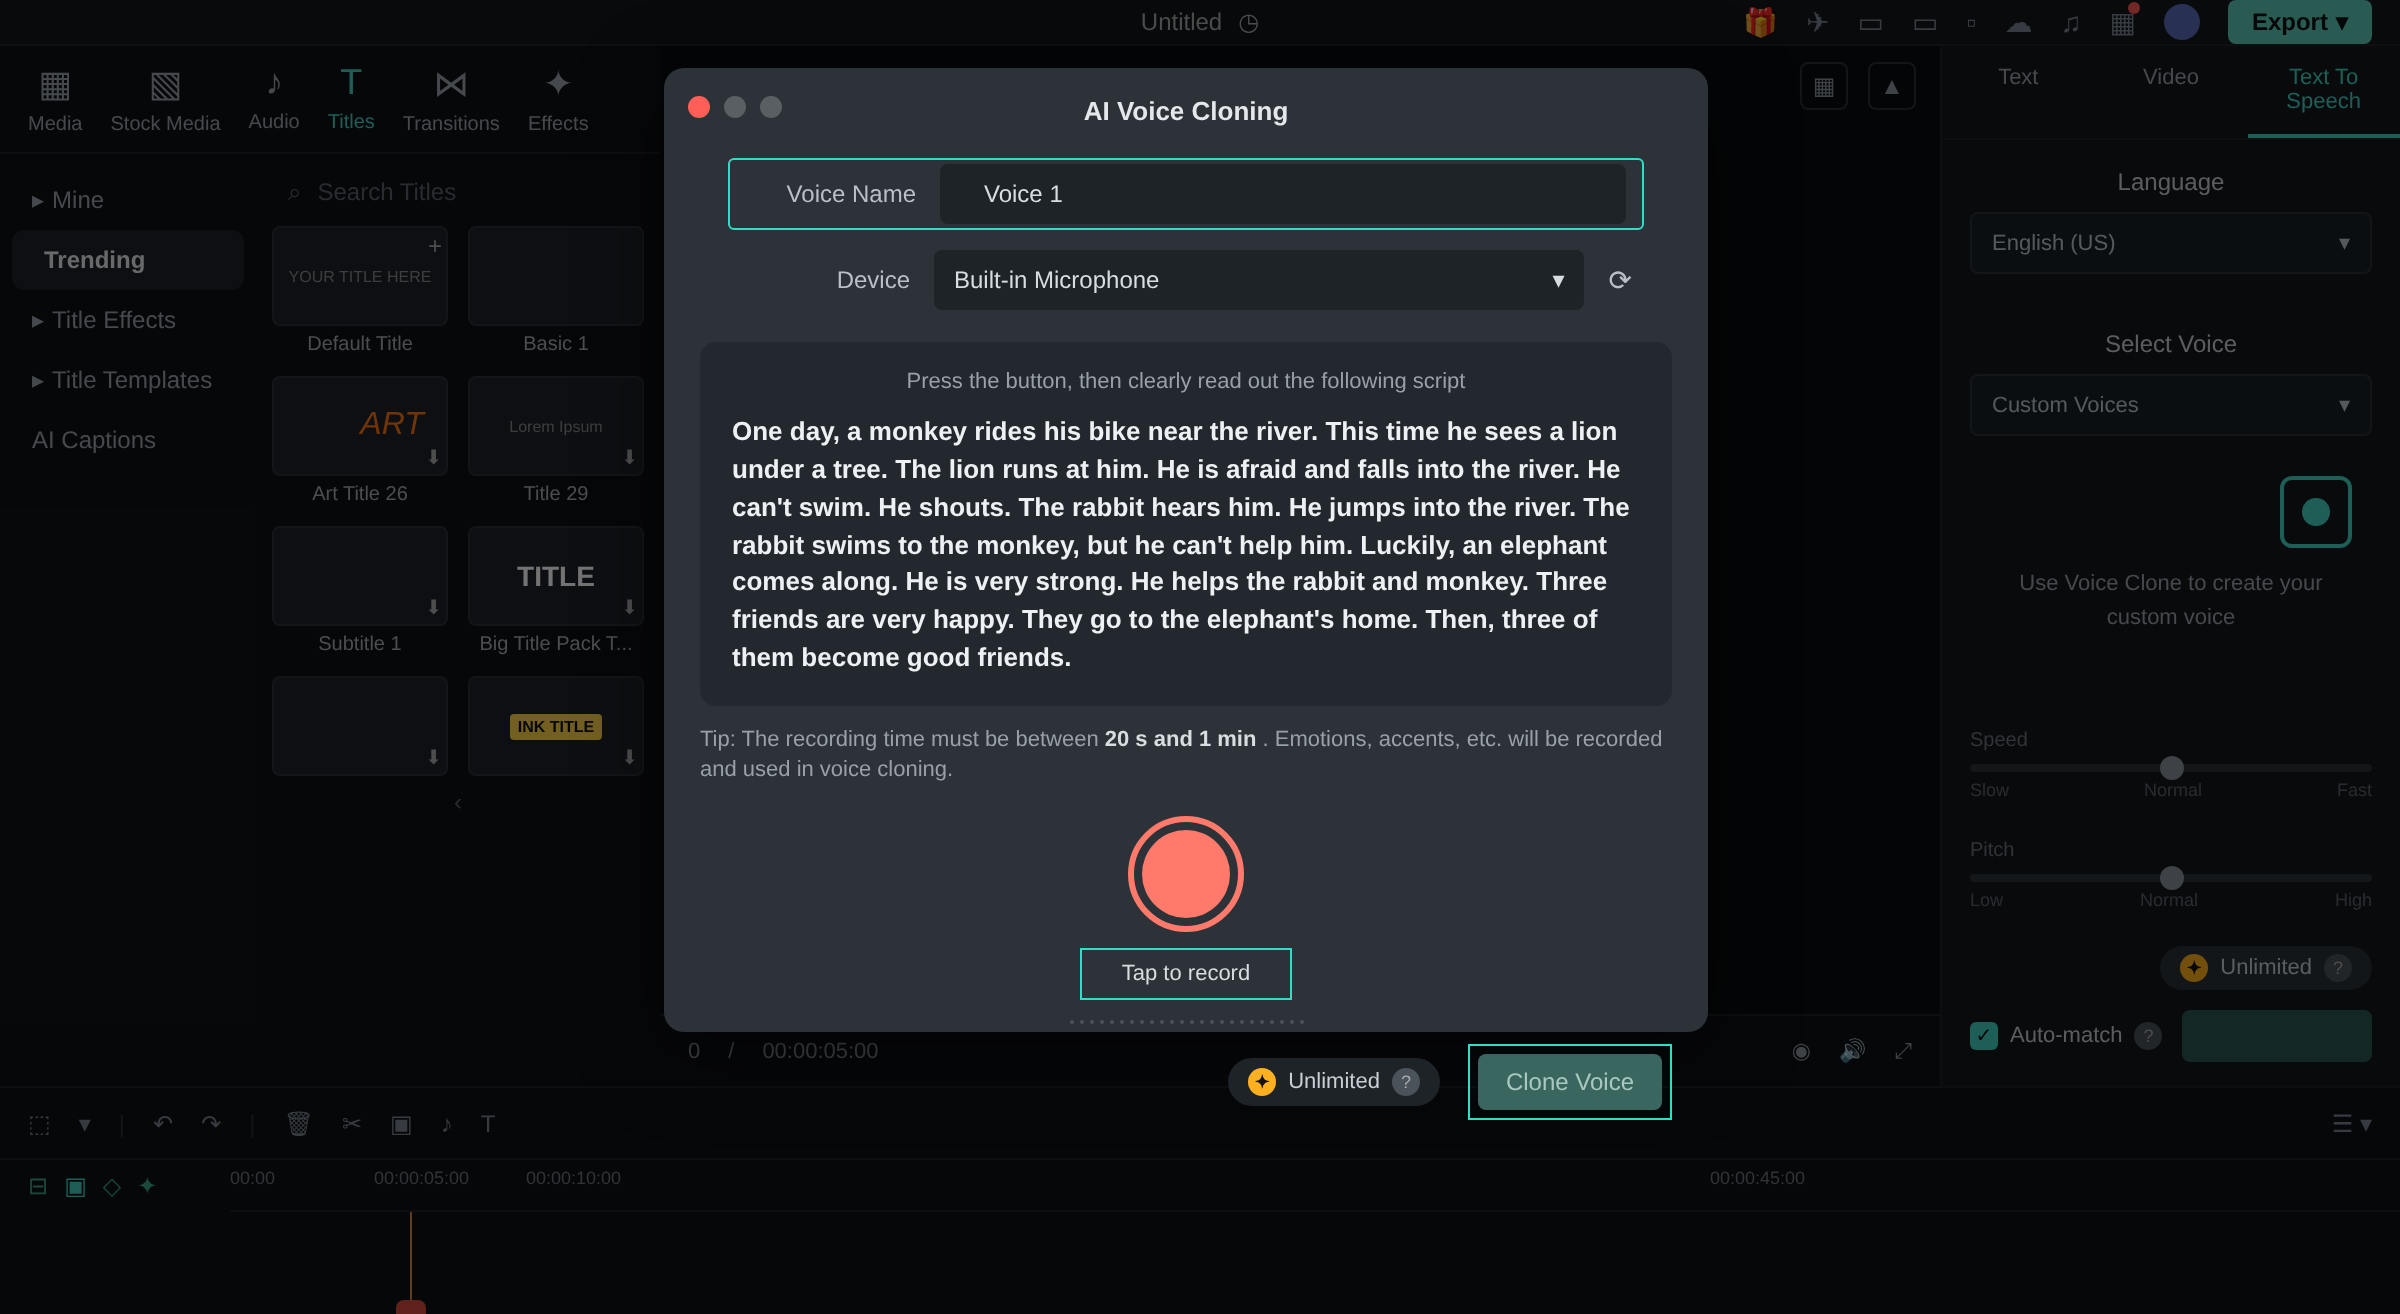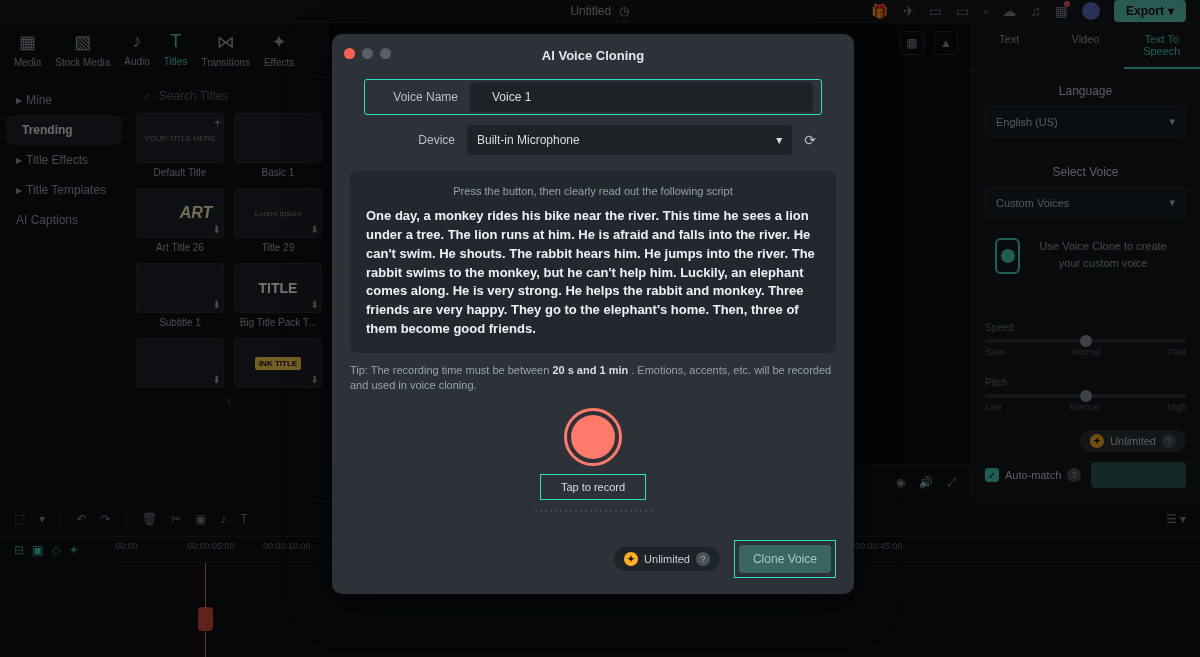--- a/index.html
+++ b/index.html
@@ -29,40 +29,40 @@
 .cat-item { padding: 8px 16px; color: #9aa3ac; font-size: 12px; display: flex; align-items: center; gap: 4px; }
 .cat-item.sel { background: #1e2328; color: #e4e8ec; border-radius: 6px; margin: 0 6px; font-weight: 600; }
 .title-grid { flex: 1; padding: 8px; }
 .search-row { display: flex; align-items: center; gap: 8px; padding: 4px 8px 10px; color: #5a626b; }
 .grid { display: grid; grid-template-columns: repeat(2, 88px); gap: 10px; }
 .thumb { width: 88px; }
 .thumb-box { height: 50px; background: #1d2228; border: 1px solid #2a3138; border-radius: 4px; display: flex; align-items: center; justify-content: center; font-size: 8px; color: #888; position: relative; }
 .thumb-label { font-size: 10px; color: #a6adb4; margin-top: 4px; white-space: nowrap; overflow: hidden; text-overflow: ellipsis; text-align: center; }
 .dl-icn { position: absolute; bottom: 2px; right: 2px; font-size: 10px; color: #aaa; }
 .plus-icn { position: absolute; top: 2px; right: 2px; font-size: 12px; color: #aaa; }
-.art-thumb { color: #fef9c3; font-weight: 700; font-size: 16px; font-style: italic; margin-left: 32px; }
+.art-thumb { color: #f97316; font-weight: 400; font-size: 16px; font-style: italic; margin-left: 32px; }
 .title-thumb { color: #fff; font-weight: 900; font-size: 14px; }
 .ink-thumb { background: #ffd24a; color: #111; font-weight: 700; font-size: 8px; padding: 2px 4px; border-radius: 2px; }
 
 .preview-col { flex: 1; display: flex; flex-direction: column; }
 .preview-area { flex: 1; background: #0a0c0e; display: flex; align-items: center; justify-content: center; position: relative; }
 .preview-text { font-size: 32px; font-weight: 800; color: #d8dde2; letter-spacing: 3px; transform: rotate(-4deg); }
 .preview-toolbar { height: 36px; display: flex; align-items: center; justify-content: space-between; padding: 0 14px; color: #8b939b; font-size: 11px; border-top: 1px solid #1c2126; }
 .pt-group { display: flex; gap: 14px; align-items: center; }
 .preview-top-icons { position: absolute; top: 8px; right: 12px; display: flex; gap: 10px; }
 .pvi { width: 24px; height: 24px; border: 1px solid #2a3138; border-radius: 4px; display: flex; align-items: center; justify-content: center; color: #8b939b; }
 
 .right-col { width: 230px; background: #14181c; border-left: 1px solid #1c2126; display: flex; flex-direction: column; }
 .right-tabs { display: flex; border-bottom: 1px solid #222; }
 .right-tab { flex: 1; text-align: center; padding: 10px 4px; color: #9aa3ac; font-size: 11px; }
 .right-tab.active { color: #40d3c2; border-bottom: 2px solid #40d3c2; }
 .right-section { padding: 14px; }
 .rs-label { color: #c8cfd6; font-size: 12px; margin-bottom: 8px; text-align: center; }
 .rs-select { background: #1a1f24; border: 1px solid #2a3138; border-radius: 4px; padding: 8px 10px; color: #bfc6cd; font-size: 11px; display: flex; justify-content: space-between; align-items: center; }
-.voice-clone-box { display: flex; align-items: flex-start; gap: 10px; padding: 20px 10px; }
+.voice-clone-box { display: flex; flex-direction: column; align-items: flex-end; gap: 10px; padding: 20px 10px; }
 .vc-icon { width: 36px; height: 36px; border: 2px solid #40d3c2; border-radius: 6px; display: flex; align-items: center; justify-content: center; position: relative; }
 .vc-icon::before { content: ""; width: 14px; height: 14px; background: #40d3c2; border-radius: 50%; }
 .vc-text { font-size: 11px; color: #9aa3ac; text-align: center; line-height: 1.5; }
 .slider-row { margin: 14px 14px 6px; }
 .slider-track { height: 4px; background: #2c333a; border-radius: 2px; position: relative; }
 .slider-thumb { position: absolute; top: -4px; left: 50%; width: 12px; height: 12px; background: #8b939b; border-radius: 50%; transform: translateX(-50%); }
 .slider-labels { display: flex; justify-content: space-between; font-size: 9px; color: #5a626b; margin-top: 4px; }
 .right-bottom { margin-top: auto; padding: 12px 14px; display: flex; flex-direction: column; gap: 10px; }
 .unlimited-pill2 { background: #2a3138; border-radius: 14px; padding: 4px 10px; display: inline-flex; align-items: center; gap: 6px; font-size: 11px; color: #c8cfd6; align-self: flex-end; }
 .sparkle { width: 14px; height: 14px; background: #ffb020; border-radius: 50%; display: flex; align-items: center; justify-content: center; font-size: 9px; color: #111; font-weight: 900; }
@@ -77,21 +77,21 @@
 .tl-ruler-row { display: flex; }
 .tl-left-head { width: 115px; }
 .tl-ruler { flex: 1; position: relative; height: 26px; border-bottom: 1px solid #1c2126; }
 .tl-tick { position: absolute; top: 4px; font-size: 9px; color: #6a727b; }
 .tl-markers { display: flex; gap: 8px; padding: 4px 14px; color: #3aa384; align-items: center; height: 26px; }
 .tl-tracks { flex: 1; position: relative; }
 .playhead { position: absolute; left: 205px; top: 0; bottom: 0; width: 1px; background: #d88646; }
 .playhead-handle { position: absolute; left: 198px; top: 44px; width: 15px; height: 24px; background: #d44a3a; border-radius: 4px; }
 
 
-.modal { position: absolute; left: 332px; top: 34px; width: 522px; height: 560px; background: #2c3238; border-radius: 10px; z-index: 10; box-shadow: 0 10px 40px rgba(0,0,0,0.5); display: flex; flex-direction: column; padding: 14px 18px 16px; }
+.modal { position: absolute; left: 332px; top: 34px; width: 522px; height: 482px; background: #2c3238; border-radius: 10px; z-index: 10; box-shadow: 0 10px 40px rgba(0,0,0,0.5); display: flex; flex-direction: column; padding: 14px 18px 16px; }
 .modal-tl { display: flex; gap: 7px; position: absolute; left: 12px; top: 14px; }
 .traffic { width: 11px; height: 11px; border-radius: 50%; }
 .tr-r { background: #ff5f57; } .tr-y { background: #5a5f64; } .tr-g { background: #5a5f64; }
 .modal-title { text-align: center; color: #e4e8ec; font-size: 13px; font-weight: 600; margin-bottom: 16px; }
 .form-row { display: flex; align-items: center; gap: 12px; margin-bottom: 10px; padding: 0 20px; }
 .form-label { width: 85px; text-align: right; color: #b8bfc6; font-size: 12px; }
 .form-input { flex: 1; background: #1e2328; border: none; border-radius: 4px; padding: 8px 22px; color: #d8dde2; font-size: 12px; }
 .form-select { flex: 1; background: #1e2328; border-radius: 4px; padding: 8px 10px; color: #d8dde2; font-size: 12px; display: flex; justify-content: space-between; align-items: center; }
 .refresh-icn { color: #b8bfc6; font-size: 14px; }
 .hl-box { border: 1px solid #2ce0c8; border-radius: 3px; padding: 4px; }

